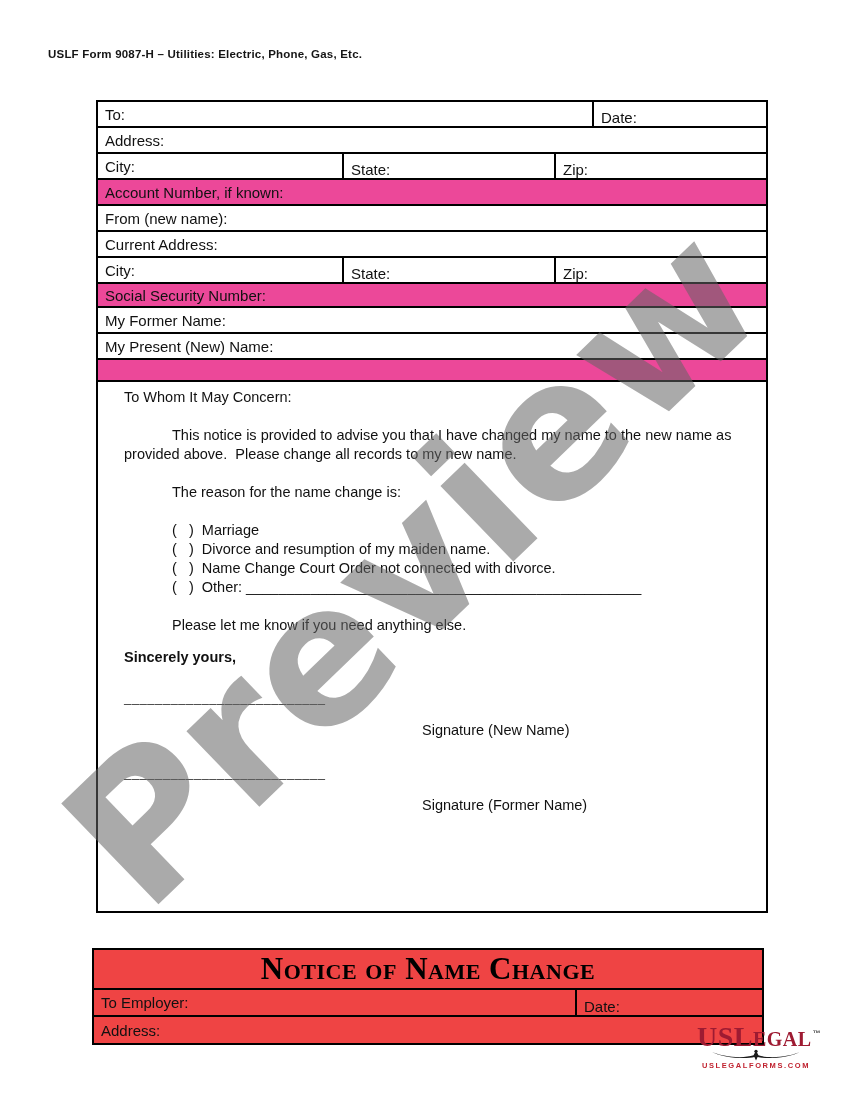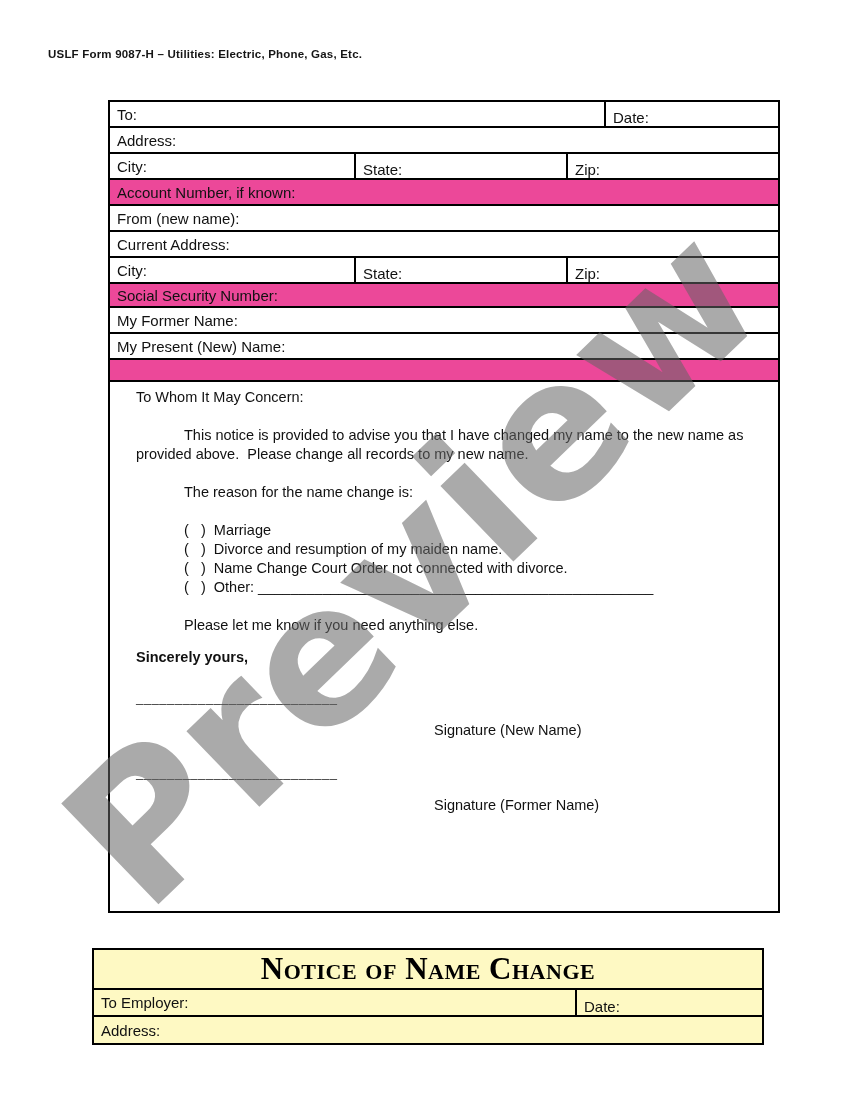--- a/index.html
+++ b/index.html
@@ -7,21 +7,21 @@
     position:relative;width:850px;height:1100px;background:#ffffff;
     font-family:"Liberation Sans","DejaVu Sans",sans-serif;color:#111;
     overflow:hidden;
   }
   .doc-header{
     position:absolute;left:48px;top:48px;
     font-size:11.5px;font-weight:bold;letter-spacing:.2px;color:#151515;
   }
 
   
-  .ftable{position:absolute;left:108px;top:100px;width:672px;border:2px solid #000;box-sizing:border-box;background:#fff;}
+  .ftable{position:absolute;left:96px;top:100px;width:672px;border:2px solid #000;box-sizing:border-box;background:#fff;}
   .t-row{display:grid;box-sizing:border-box;border-bottom:2px solid #000;align-items:center;font-size:15px;}
   .t-row:last-child{border-bottom:none;}
   .t-cell{display:flex;align-items:center;height:100%;padding-left:7px;box-sizing:border-box;}
   .t-cell + .t-cell{border-left:2px solid #000;align-items:flex-end;}
   .gray{background:#ec4899;}
   .h28{height:26px}.h27{height:26px}.h26{height:24px}.h24{height:22px}
   .cols-2a{grid-template-columns:494px 1fr;}
   .cols-3{grid-template-columns:244px 212px 1fr;}
   .cols-2b{grid-template-columns:481px 1fr;}
 
@@ -35,21 +35,21 @@
   .reasons{margin-top:19px;margin-left:48px;}
   .reason-line{white-space:pre;}
   .closing-request{margin-top:19px;margin-left:48px;}
   .sincerely{margin-top:13px;font-weight:bold;}
   .sig-line{white-space:pre;letter-spacing:.5px;font-family:Liberation Serif, serif;}
   .sig-line.first{margin-top:22px;}
   .sig-line.second{margin-top:24px;}
   .sig-label{margin-top:13px;margin-left:298px;}
 
   
-  .ntable{position:absolute;left:92px;top:948px;width:672px;border:2px solid #000;box-sizing:border-box;background:#fef9c3;}
+  .ntable{position:absolute;left:92px;top:948px;width:672px;border:2px solid #000;box-sizing:border-box;background:#ef4444;}
   .n-title{
     height:40px;border-bottom:2px solid #000;display:flex;align-items:center;justify-content:center;
     font-family:"Liberation Serif","DejaVu Serif",serif;font-weight:bold;
     font-variant:small-caps;font-size:31px;letter-spacing:.5px;color:#000;
   }
   .n-row1{height:27px;}
   .n-row2{height:26px;border-bottom:none;}
 
   
   .logo{position:absolute;left:697px;top:1022px;width:118px;text-align:center;z-index:6;}
@@ -178,16 +178,24 @@
           <span>Date:</span>
         </div>
     </div>
     <div class="t-row n-row2">
       <div class="t-cell">
           <span>Address:</span>
         </div>
     </div>
   </div>
 
+  <div class="logo">
+    <span class="logo-word"><span>USLegal</span><span class="logo-tm">™</span></span>
+    <svg class="logo-eagle" viewBox="0 0 120 16" xmlns="http://www.w3.org/2000/svg">
+      <path fill="#1a1a1a" d="M2,3 C20,12 45,13 57,9 L60,3 L63,9 C75,13 100,12 118,3 C98,14 70,13 62,11 L60,15.5 L58,11 C50,13 22,14 2,3 Z"></path>
+      <circle fill="#1a1a1a" cx="60" cy="4" r="2"></circle>
+    </svg>
+    <div class="logo-site">USLEGALFORMS.COM</div>
+  </div>
 
   <div class="watermark">Preview</div>
 
 </div>
 
 </body></html>

